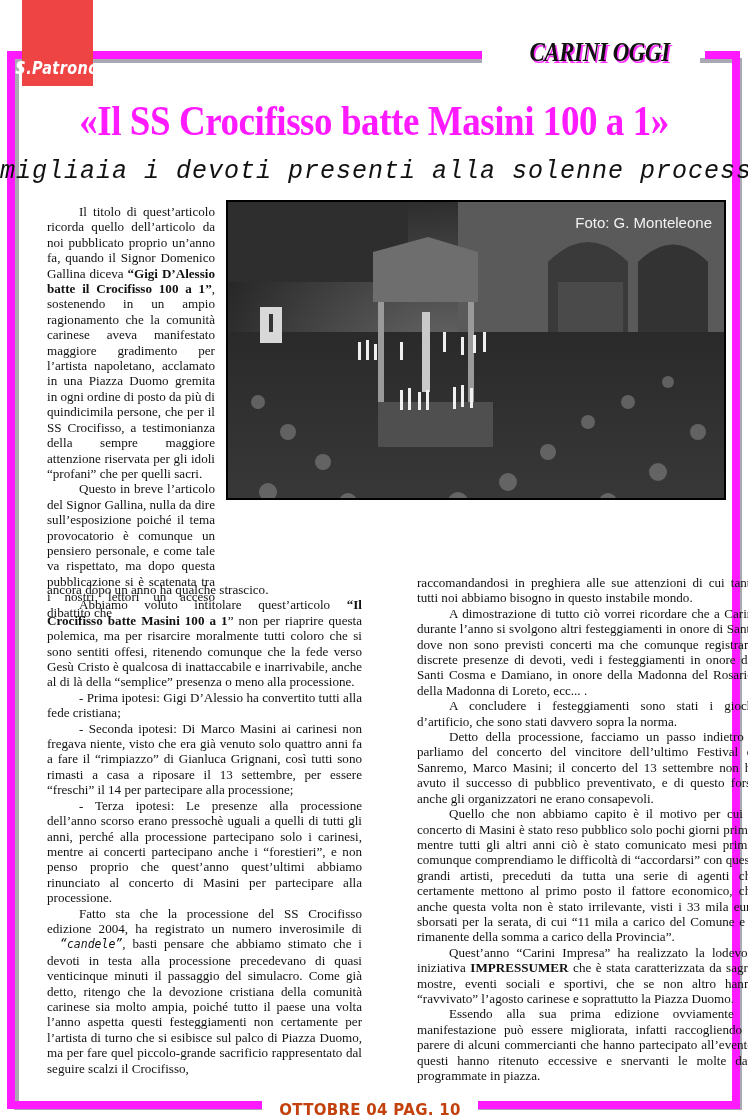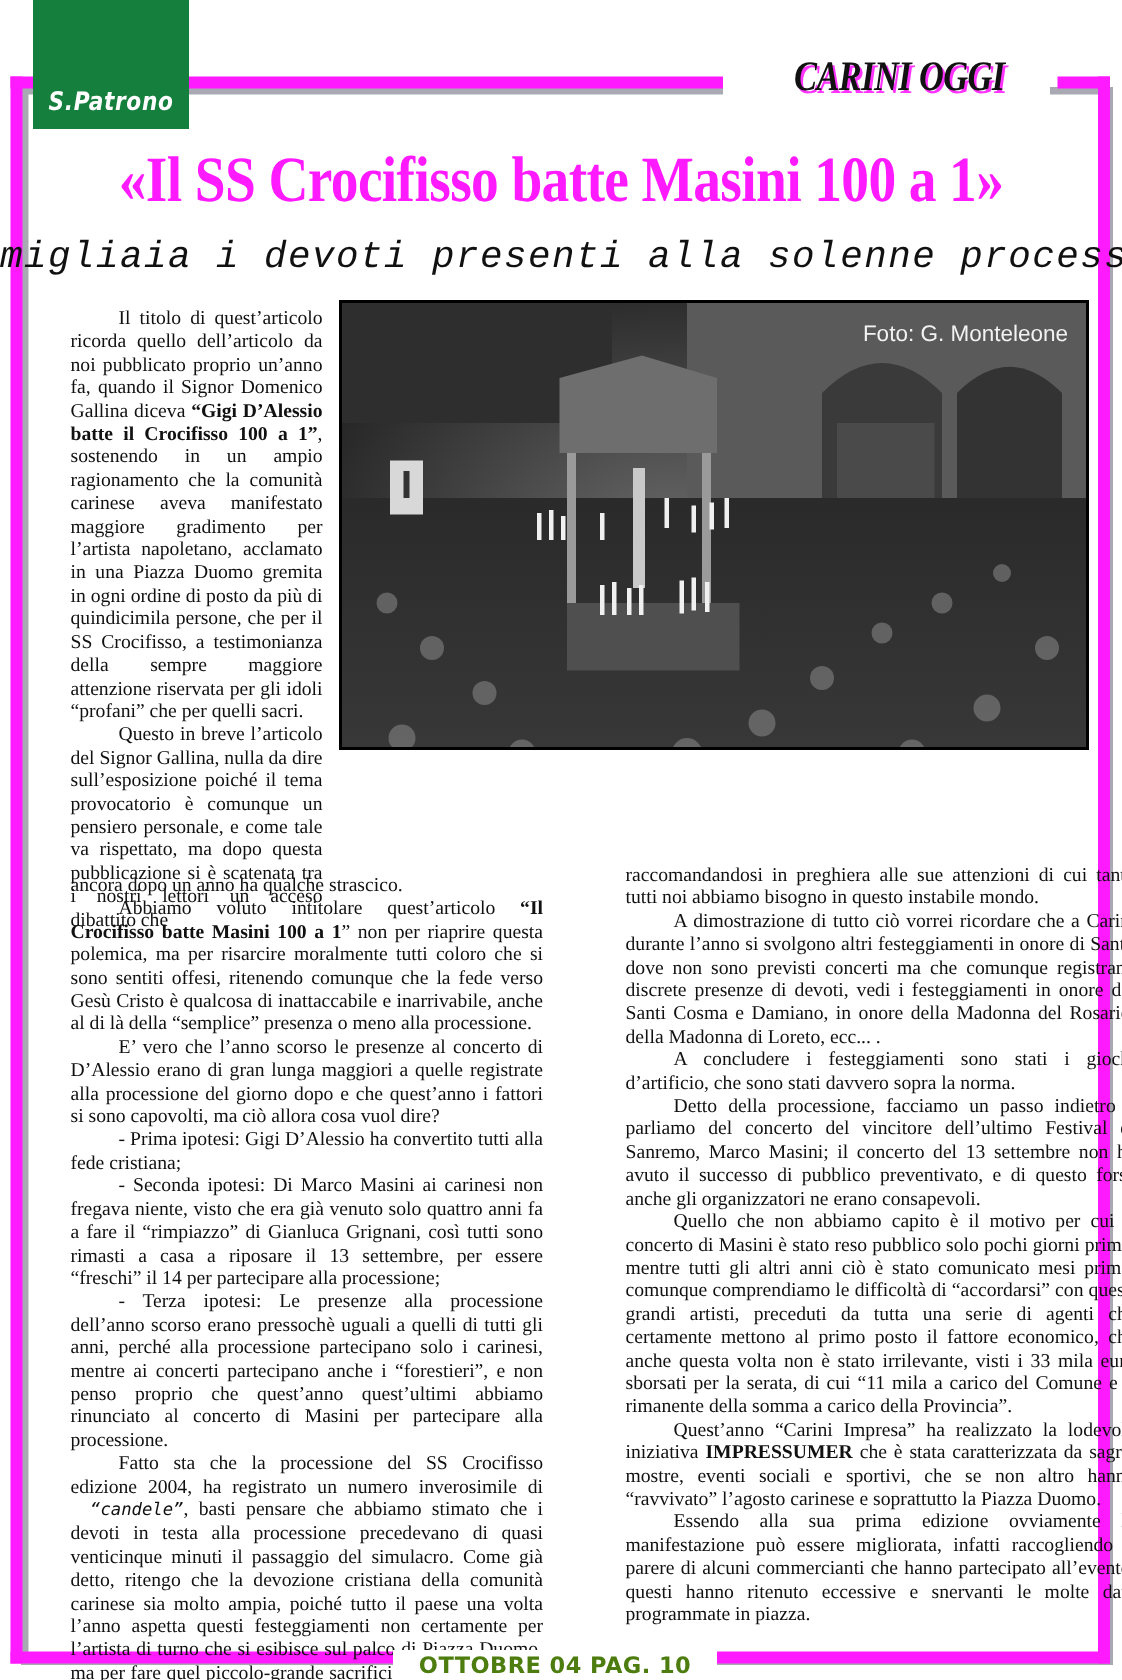--- a/index.html
+++ b/index.html
@@ -3,21 +3,21 @@
   <meta charset="utf-8">
   <style>
     html, body { margin: 0; padding: 0; background: #ffffff; }
     body { width: 748px; height: 1120px; position: relative; overflow: hidden; font-family: "Liberation Serif", serif; color: #111; }
 
     
     .frame-line { position: absolute; background: #ff1aff; }
     .frame-shadow { position: absolute; background: #a9a9b4; }
 
     
-    .section-tab { position: absolute; left: 22px; top: 0; width: 104px; height: 86px; background: #15803d; display: flex; align-items: flex-end; justify-content: center; padding-bottom: 8px; box-sizing: border-box; }
+    .section-tab { position: absolute; left: 22px; top: 0; width: 71px; height: 86px; background: #ef4444; display: flex; align-items: flex-end; justify-content: center; padding-bottom: 8px; box-sizing: border-box; }
     .section-tab span { color: #fff; font-family: "DejaVu Sans", sans-serif; font-weight: bold; font-style: italic; font-size: 17px; letter-spacing: 0.5px; transform: scaleX(0.85); display: inline-block; }
 
     
     .masthead { position: absolute; left: 500px; top: 30px; width: 200px; height: 44px; background: #fff; display: flex; align-items: center; justify-content: center; }
     .masthead span { font-family: "Liberation Serif", serif; font-style: italic; font-weight: bold; font-size: 28px; color: #111; letter-spacing: -0.5px; text-shadow: 2px 2px 0 #ff33ff; transform: scaleX(0.82); display: inline-block; }
 
     .headline { position: absolute; left: 0; top: 96px; width: 748px; text-align: center; font-family: "Liberation Serif", serif; font-weight: bold; font-size: 43px; color: #ff1aff; letter-spacing: -0.5px; transform: scaleX(0.86); transform-origin: center; white-space: nowrap; }
     .subheadline { position: absolute; left: 0; top: 157px; width: 748px; text-align: center; font-family: Liberation Mono, monospace; font-style: italic; font-size: 25px; color: #111; letter-spacing: 1px; white-space: nowrap; }
 
     
@@ -30,21 +30,21 @@
     .col p { margin: 0; text-indent: 32px; }
     .col p.noindent { text-indent: 0; }
     .col b { font-weight: bold; }
     .col i { font-style: italic; font-family: "DejaVu Sans Mono", monospace; font-size: 11.5px; margin-left: 13px; }
     .col-a { left: 47px; top: 204px; width: 168px; }
     .col-b { left: 47px; top: 582px; width: 315px; }
     .col-c { left: 381px; top: 575px; width: 340px; margin-left: 36px; }
     .signature { text-align: right; font-weight: bold; margin-top: 2px; }
 
     
-    .footer { position: absolute; left: 262px; top: 1100px; width: 216px; height: 20px; background: #fff; text-align: center; font-family: "DejaVu Sans", sans-serif; font-weight: bold; font-size: 15px; letter-spacing: 0.3px; color: #4d7c0f; line-height: 20px; }
+    .footer { position: absolute; left: 262px; top: 1100px; width: 216px; height: 20px; background: #fff; text-align: center; font-family: "DejaVu Sans", sans-serif; font-weight: bold; font-size: 15px; letter-spacing: 0.3px; color: #c2410c; line-height: 20px; }
   </style>
 </head>
 <body>
 
 <div class="frame-shadow" style="left:14px; top:58px; width:468px; height:5px;"></div>
 <div class="frame-shadow" style="left:700px; top:58px; width:38px; height:5px;"></div>
 <div class="frame-shadow" style="left:14px; top:58px; width:5px; height:1050px;"></div>
 <div class="frame-shadow" style="left:737px; top:58px; width:5px; height:1050px;"></div>
 <div class="frame-shadow" style="left:14px; top:1105px; width:728px; height:5px;"></div>
 
@@ -138,21 +138,20 @@
 </div>
 
 <div class="col col-a">
   <p><span>Il titolo di quest’articolo ricorda quello dell’articolo da noi pubblicato proprio un’anno fa, quando il Signor Domenico Gallina diceva </span><b>“Gigi D’Alessio batte il Crocifisso 100 a 1”</b><span>, sostenendo in un ampio ragionamento che la comunità carinese aveva manifestato maggiore gradimento per l’artista napoletano, acclamato in una Piazza Duomo gremita in ogni ordine di posto da più di quindicimila persone, che per il SS Crocifisso, a testimonianza della sempre maggiore attenzione riservata per gli idoli “profani” che per quelli sacri.</span></p>
   <p>Questo in breve l’articolo del Signor Gallina, nulla da dire sull’esposizione poiché il tema provocatorio è comunque un pensiero personale, e come tale va rispettato, ma dopo questa pubblicazione si è scatenata tra i nostri lettori un acceso dibattito che</p>
 </div>
 
 <div class="col col-b">
   <p class="noindent">ancora dopo un anno ha qualche strascico.</p>
   <p><span>Abbiamo voluto intitolare quest’articolo </span><b>“Il Crocifisso batte Masini 100 a 1</b><span>” non per riaprire questa polemica, ma per risarcire moralmente tutti coloro che si sono sentiti offesi, ritenendo comunque che la fede verso Gesù Cristo è qualcosa di inattaccabile e inarrivabile, anche al di là della “semplice” presenza o meno alla processione.</span></p>
-  <p>E’ vero che l’anno scorso le presenze al concerto di D’Alessio erano di gran lunga maggiori a quelle registrate alla processione del giorno dopo e che quest’anno i fattori si sono capovolti, ma ciò allora cosa vuol dire?</p>
   <p>- Prima ipotesi: Gigi D’Alessio ha convertito tutti alla fede cristiana;</p>
   <p>- Seconda ipotesi: Di Marco Masini ai carinesi non fregava niente, visto che era già venuto solo quattro anni fa a fare il “rimpiazzo” di Gianluca Grignani, così tutti sono rimasti a casa a riposare il 13 settembre, per essere “freschi” il 14 per partecipare alla processione;</p>
   <p>- Terza ipotesi: Le presenze alla processione dell’anno scorso erano pressochè uguali a quelli di tutti gli anni, perché alla processione partecipano solo i carinesi, mentre ai concerti partecipano anche i “forestieri”, e non penso proprio che quest’anno quest’ultimi abbiamo rinunciato al concerto di Masini per partecipare alla processione.</p>
   <p><span>Fatto sta che la processione del SS Crocifisso edizione 2004, ha registrato un numero inverosimile di </span><i>“candele”</i><span>, basti pensare che abbiamo stimato che i devoti in testa alla processione precedevano di quasi venticinque minuti il passaggio del simulacro. Come già detto, ritengo che la devozione cristiana della comunità carinese sia molto ampia, poiché tutto il paese una volta l’anno aspetta questi festeggiamenti non certamente per l’artista di turno che si esibisce sul palco di Piazza Duomo, ma per fare quel piccolo-grande sacrificio rappresentato dal seguire scalzi il Crocifisso,</span></p>
 </div>
 
 <div class="col col-c">
   <p class="noindent">raccomandandosi in preghiera alle sue attenzioni di cui tanto tutti noi abbiamo bisogno in questo instabile mondo.</p>
   <p>A dimostrazione di tutto ciò vorrei ricordare che a Carini durante l’anno si svolgono altri festeggiamenti in onore di Santi, dove non sono previsti concerti ma che comunque registrano discrete presenze di devoti, vedi i festeggiamenti in onore dei Santi Cosma e Damiano, in onore della Madonna del Rosario, della Madonna di Loreto, ecc... .</p>
   <p>A concludere i festeggiamenti sono stati i giochi d’artificio, che sono stati davvero sopra la norma.</p>

